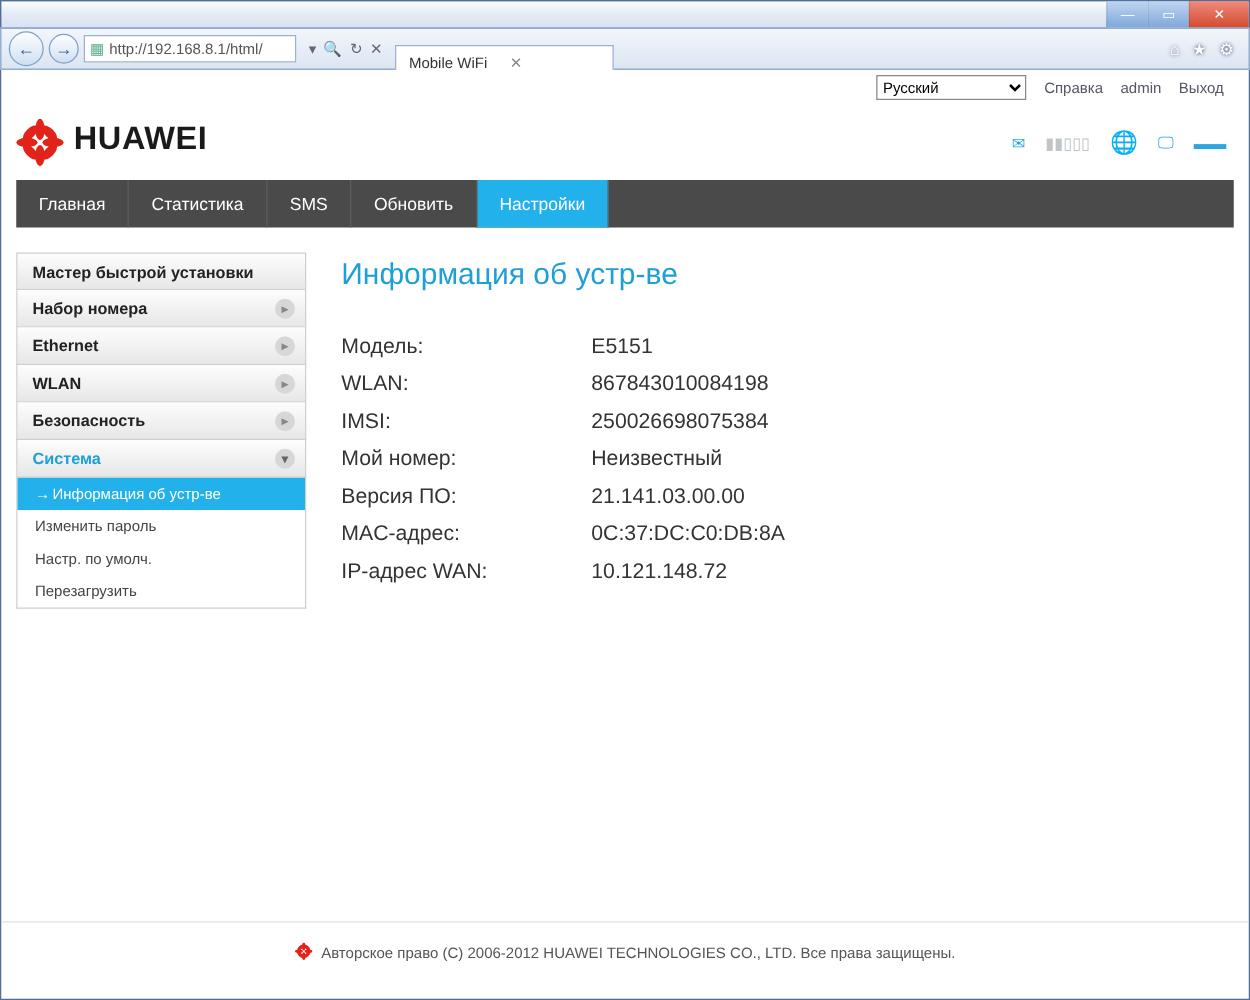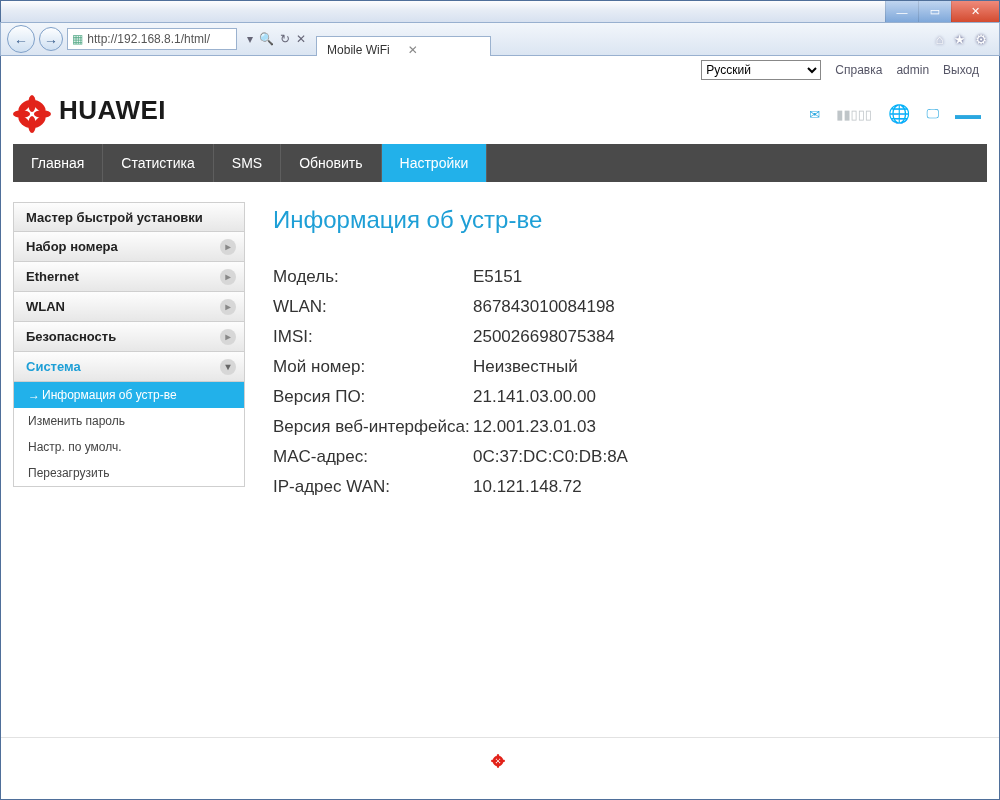--- a/index.html
+++ b/index.html
@@ -165,24 +165,20 @@
               </div>
               <div class="info-row">
                 <div class="lbl">Мой номер:</div>
                 <div>Неизвестный</div>
               </div>
               <div class="info-row">
                 <div class="lbl">Версия ПО:</div>
                 <div>21.141.03.00.00</div>
               </div>
               <div class="info-row">
-                <div class="lbl">Версия веб-интерфейса:</div>
-                <div>12.001.23.01.03</div>
-              </div>
-              <div class="info-row">
                 <div class="lbl">MAC-адрес:</div>
                 <div>0C:37:DC:C0:DB:8A</div>
               </div>
               <div class="info-row">
                 <div class="lbl">IP-адрес WAN:</div>
                 <div>10.121.148.72</div>
               </div>
             </div>
         </div>
       </div>
@@ -195,16 +191,17 @@
                 <ellipse cx="20" cy="31" rx="4" ry="9"></ellipse>
                 <ellipse cx="9" cy="20" rx="9" ry="4"></ellipse>
                 <ellipse cx="31" cy="20" rx="9" ry="4"></ellipse>
                 <ellipse cx="12" cy="12" rx="8" ry="4" transform="rotate(-45 12 12)"></ellipse>
                 <ellipse cx="28" cy="28" rx="8" ry="4" transform="rotate(-45 28 28)"></ellipse>
                 <ellipse cx="28" cy="12" rx="8" ry="4" transform="rotate(45 28 12)"></ellipse>
                 <ellipse cx="12" cy="28" rx="8" ry="4" transform="rotate(45 12 28)"></ellipse>
               </g>
             </svg>
         </span>
+        <span>Авторское право (C) 2006-2012 HUAWEI TECHNOLOGIES CO., LTD. Все права защищены.</span>
       </div>
     </div>
   </div>
 </div>
 
 </body></html>

